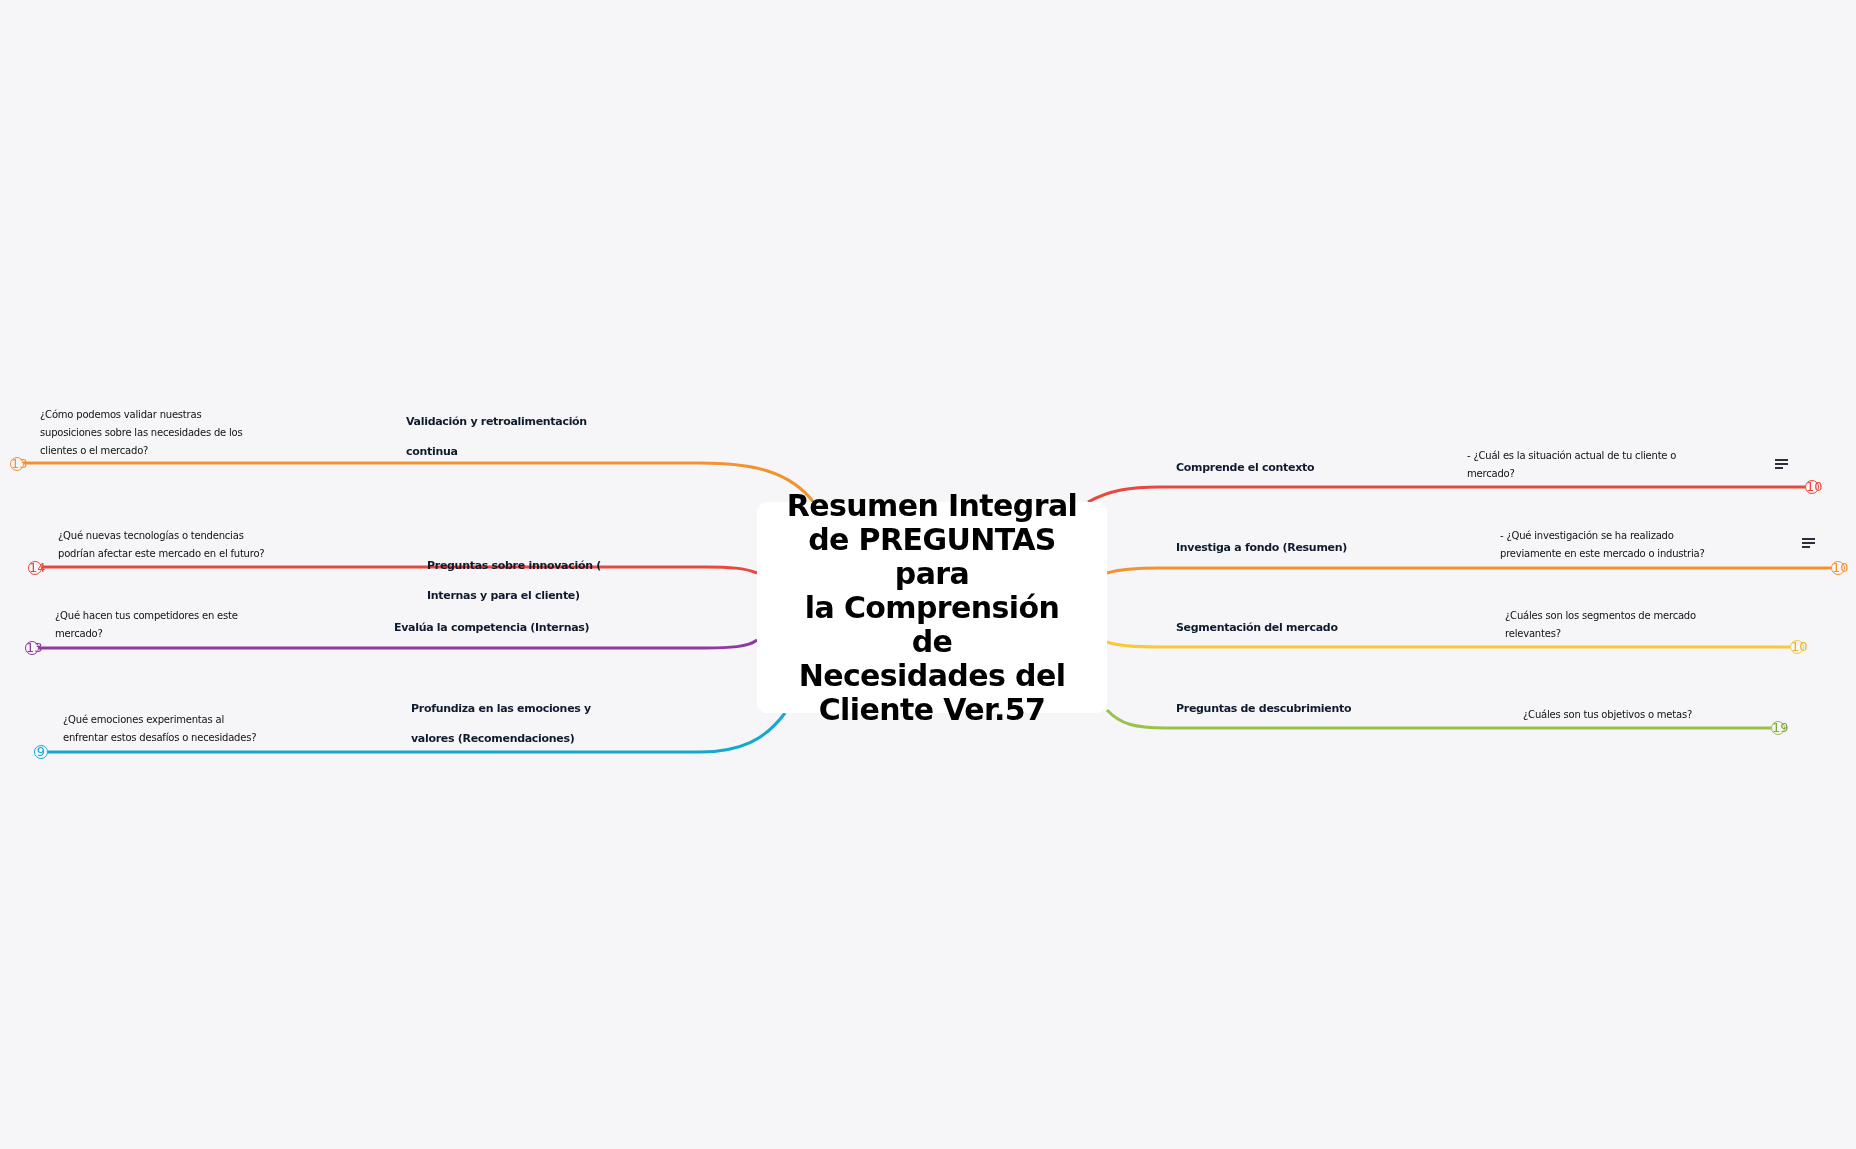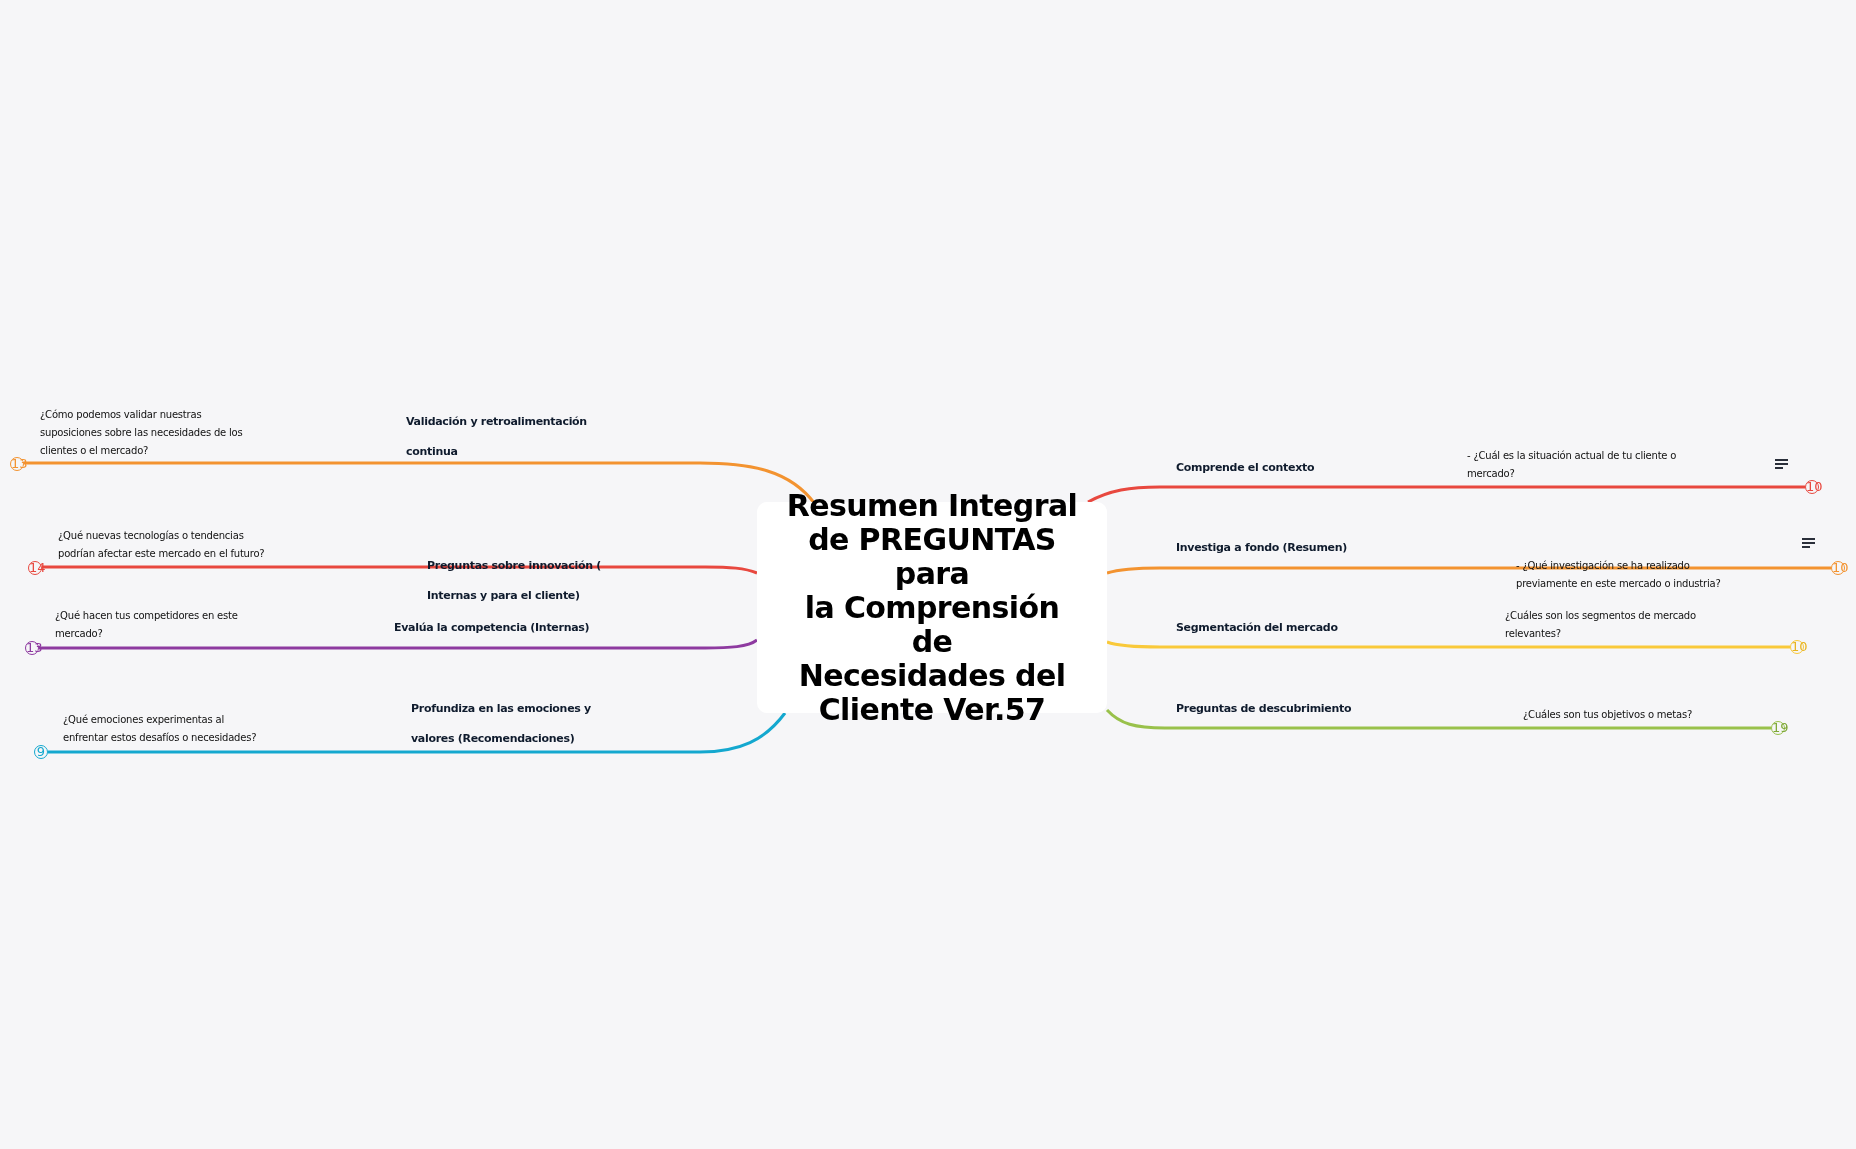--- a/index.html
+++ b/index.html
@@ -106,21 +106,21 @@
   <div class="sub" style="left:1467px; top:447px;">- ¿Cuál es la situación actual de tu cliente o
 mercado?</div>
   <div class="note-icon" style="left:1775px; top:459px;">
       <span></span>
       <span></span>
       <span></span>
     </div>
   <div class="badge" style="left:1805px; top:480px; border-color:#e8483f; color:#e8483f;">10</div>
 
   <div class="topic" style="left:1176px; top:533px;">Investiga a fondo (Resumen)</div>
-  <div class="sub" style="left:1500px; top:557px;margin-left:16px;">- ¿Qué investigación se ha realizado
+  <div class="sub" style="left:1500px; top:527px;">- ¿Qué investigación se ha realizado
 previamente en este mercado o industria?</div>
   <div class="note-icon" style="left:1802px; top:538px;">
       <span></span>
       <span></span>
       <span></span>
     </div>
   <div class="badge" style="left:1831px; top:561px; border-color:#f39330; color:#f39330;">10</div>
 
   <div class="topic" style="left:1176px; top:613px;">Segmentación del mercado</div>
   <div class="sub" style="left:1505px; top:607px;">¿Cuáles son los segmentos de mercado

